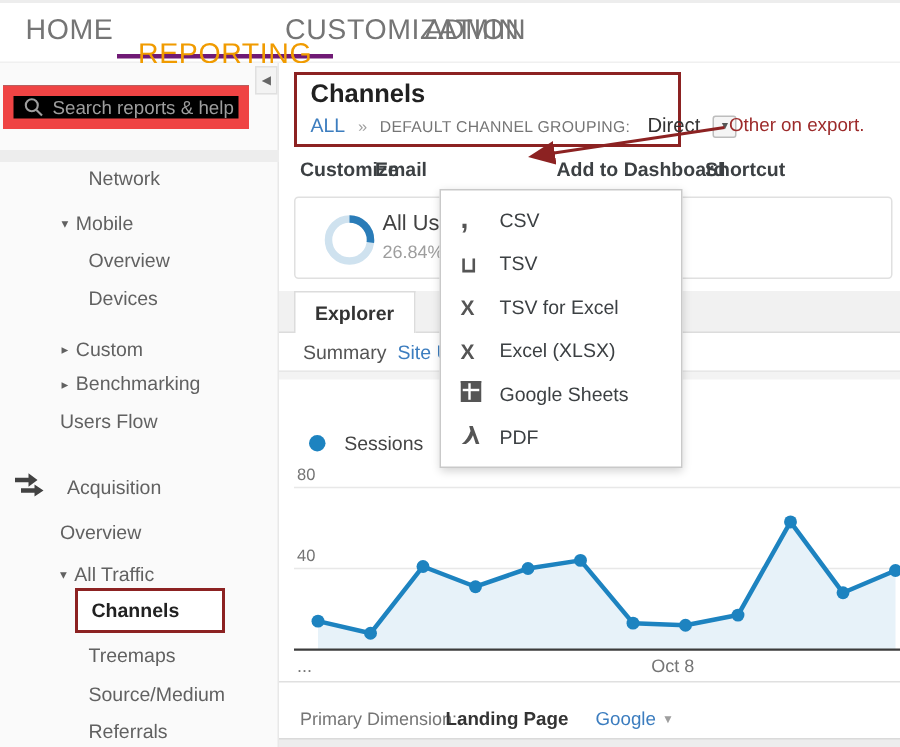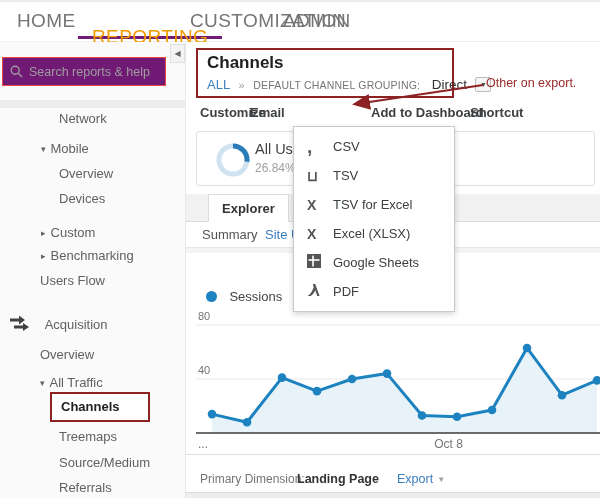--- a/index.html
+++ b/index.html
@@ -10,21 +10,21 @@
   
   .topnav { position:absolute; left:0; top:2px; width:600px; height:40px; background:#fff; border-bottom:1px solid #f0f0f0; }
   .nav-item { position:absolute; top:0; height:37px; line-height:37px; font-size:19px; letter-spacing:.4px; color:#757575; cursor:pointer; }
   .nav-home { left:17px; }
   .nav-reporting { left:78px; padding:16px 14px; color:#f09b00; border-bottom:3px solid #701a75; font-weight:400; }
   .nav-customization { left:190px; }
   .nav-admin { left:283px; }
 
   
   .sidebar { position:absolute; left:0; top:42px; width:186px; height:456px; background:#fafafa; border-right:1px solid #e8e8e8; }
-  .searchbox { position:absolute; left:2px; top:15px; width:164px; height:29px; background:#701a75; border:1px solid #ef4444; display:flex; align-items:center; padding-left:7px;text-align:right; }
+  .searchbox { position:absolute; left:2px; top:15px; width:164px; height:29px; background:#000000; border:7px solid #ef4444; display:flex; align-items:center; padding-left:7px;text-align:right; }
   .searchbox .ph { color:#9e9e9e; font-size:12.5px; margin-left:6px; }
   .collapse-btn { position:absolute; left:170px; top:2px; width:15px; height:19px; background:#f3f3f3; border:1px solid #e0e0e0; font-size:8px; color:#666; text-align:center; line-height:17px; cursor:pointer; }
   .side-strip { position:absolute; left:0; top:58px; width:186px; height:8px; background:#ededed; }
   .side-items { position:absolute; left:0; top:0; width:186px; height:456px; }
   .side-item { position:absolute; height:18px; line-height:18px; font-size:13px; color:#616161; cursor:pointer; white-space:nowrap; }
   .side-item .tri { font-size:9px; color:#616161; margin-right:5px; vertical-align:1px; }
   .ind0 { left:40px; } .ind1 { left:41px; } .ind2 { left:59px; }
   .si-0 { top:68px; }  .si-1 { top:98px; }  .si-2 { top:123px; } .si-3 { top:148px; }
   .si-4 { top:182px; } .si-5 { top:205px; } .si-6 { top:230px; }
   .si-7 { top:273px; left:8px; } .si-8 { top:304px; left:40px; } .si-9 { top:332px;text-align:center; }
@@ -52,21 +52,21 @@
   .tb-export { left:107px; top:3px; height:23px; line-height:21px; background:#e9e9e9; border:1px solid #c6c6c6; border-radius:3px; padding:0 8px; }
   .tb-export .caret { font-size:8px; color:#666; margin-left:5px; vertical-align:1px; }
   .tb-add { left:185px; } .tb-shortcut { left:284px; }
 
   .segment-card { position:absolute; left:10px; top:89px; width:399px; height:55px; border:1px solid #e0e0e0; border-radius:3px; background:#fff; }
   .donut { position:absolute; left:18px; top:10px; }
   .seg-name { position:absolute; left:58px; top:9px; font-size:14.5px; color:#424242; }
   .seg-detail { position:absolute; left:58px; top:29px; font-size:12px; color:#9e9e9e; }
 
   .tabstrip { position:absolute; left:0; top:152px; width:414px; height:28px; background:#f1f1f1; border-bottom:1px solid #dcdcdc; }
-  .tab-explorer { position:absolute; left:10px; top:0; height:28px; padding:0 13px; background:#fff; border:1px solid #dcdcdc; border-bottom:none; font-size:13px; font-weight:700; color:#333; line-height:27px; cursor:pointer;margin-left:12px; }
+  .tab-explorer { position:absolute; left:10px; top:0; height:28px; padding:0 13px; background:#fff; border:1px solid #dcdcdc; border-bottom:none; font-size:13px; font-weight:700; color:#333; line-height:27px; cursor:pointer; }
   .subtabs { position:absolute; left:0; top:180px; width:414px; height:25px; background:#fff; }
   .subtab { position:absolute; top:0; height:25px; line-height:25px; font-size:13px; cursor:pointer; }
   .st-summary { left:16px; color:#555; }
   .st-siteusage { left:79px; color:#3c7dbf; }
   .strip2 { position:absolute; left:0; top:205px; width:414px; height:6px; background:#f3f3f3; border-top:1px solid #e7e7e7; }
 
   .metric-row { position:absolute; left:0; top:211px; width:414px; height:34px; }
   .metric-btn { position:absolute; left:14px; top:4px; height:24px; background:#f5f5f5; border:1px solid #c6c6c6; border-radius:2px; font-size:12px; color:#555; line-height:22px; padding:0 8px; cursor:pointer; }
   .metric-btn .caret { font-size:8px; color:#777; margin-left:7px; vertical-align:1px; }
   .vs { position:absolute; left:90px; top:9px; font-size:12.5px; color:#555; }
@@ -218,21 +218,21 @@
         <circle cx="401" cy="72.35" r="4.3" fill="#1d83c0"></circle>
         <text x="2.02" y="140" fill="#757575" font-size="12" text-anchor="start">...</text>
         <text x="252.5" y="140" fill="#757575" font-size="12" text-anchor="middle">Oct 8</text>
       </svg>
   </div>
   <div class="chart-bottom"></div>
 
   <div class="primary-row">
     <span class="pd-label">Primary Dimension:</span>
     <span class="pd-selected">Landing Page</span>
-    <span class="pd-other"><span>Export</span><span class="caret">▼</span></span>
+    <span class="pd-other"><span>Google</span><span class="caret">▼</span></span>
   </div>
   <div class="pd-notch"></div>
   <div class="bottom-band"></div>
 
   <div class="export-menu">
     <div class="menu-item">
       <span class="mi-icon comma">,</span>
       <span class="mi-label">CSV</span>
     </div>
     <div class="menu-item">

